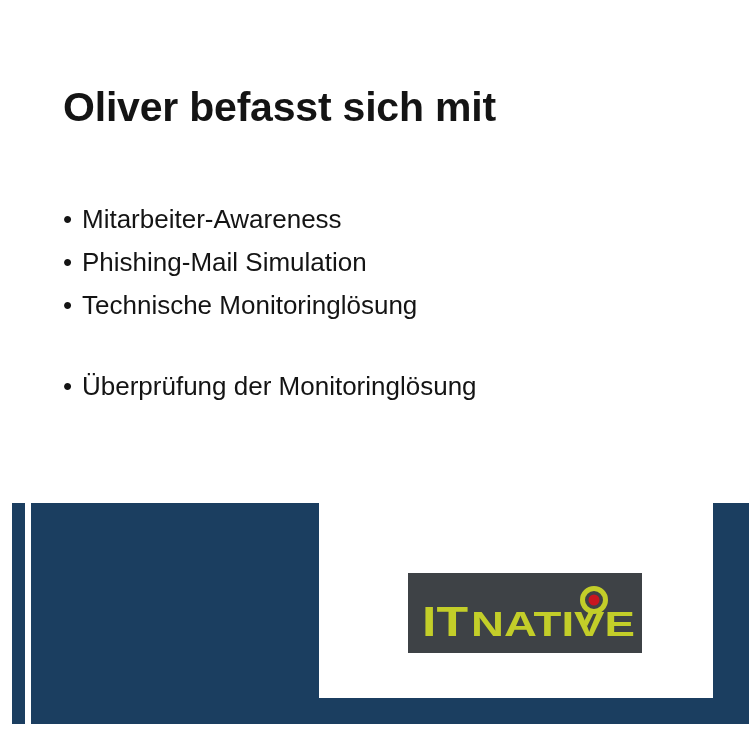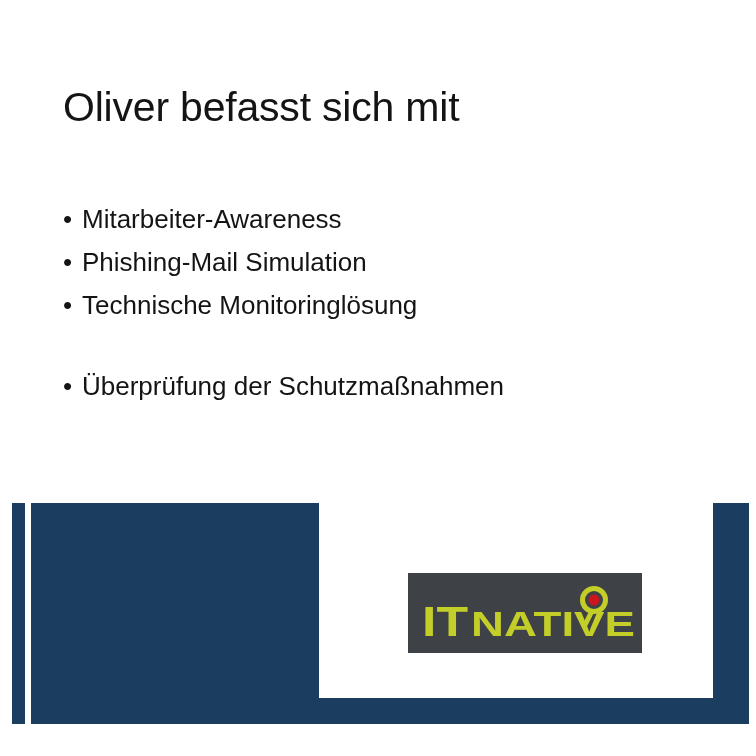--- a/index.html
+++ b/index.html
@@ -15,20 +15,21 @@
   
   .title {
     position: absolute;
     left: 63px;
     top: 84px;
     font-size: 41px;
     line-height: 46px;
     letter-spacing: -0.2px;
     color: var(--text, #141414);
     white-space: nowrap;
+    font-weight: bold;
   }
 
   
   .bullet-line {
     position: absolute;
     left: 63px;
     display: flex;
     align-items: baseline;
     font-size: 26px;
     line-height: 30px;
@@ -87,21 +88,21 @@
   <div class="bullet-line b2">
     <span class="marker">•</span>
     <span class="bullet-text">Phishing-Mail Simulation</span>
   </div>
   <div class="bullet-line b3">
     <span class="marker">•</span>
     <span class="bullet-text">Technische Monitoringlösung</span>
   </div>
   <div class="bullet-line b4">
     <span class="marker">•</span>
-    <span class="bullet-text">Überprüfung der Schutzmaßnahmen</span>
+    <span class="bullet-text">Überprüfung der Monitoringlösung</span>
   </div>
 
   <div class="decor stripe"></div>
   <div class="decor bigrect"></div>
   <div class="decor band"></div>
   <div class="decor rightbar"></div>
 
   <div class="logo">
     <svg viewBox="0 0 234 80" width="234" height="80">
       <rect class="logo-bg" x="0" y="0" width="234" height="80"></rect>

